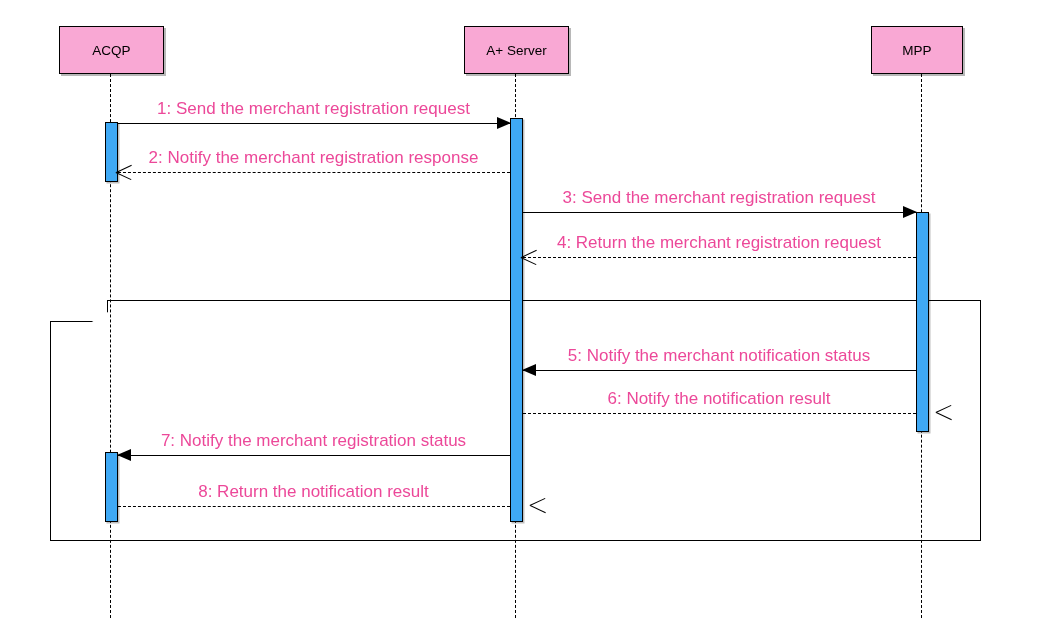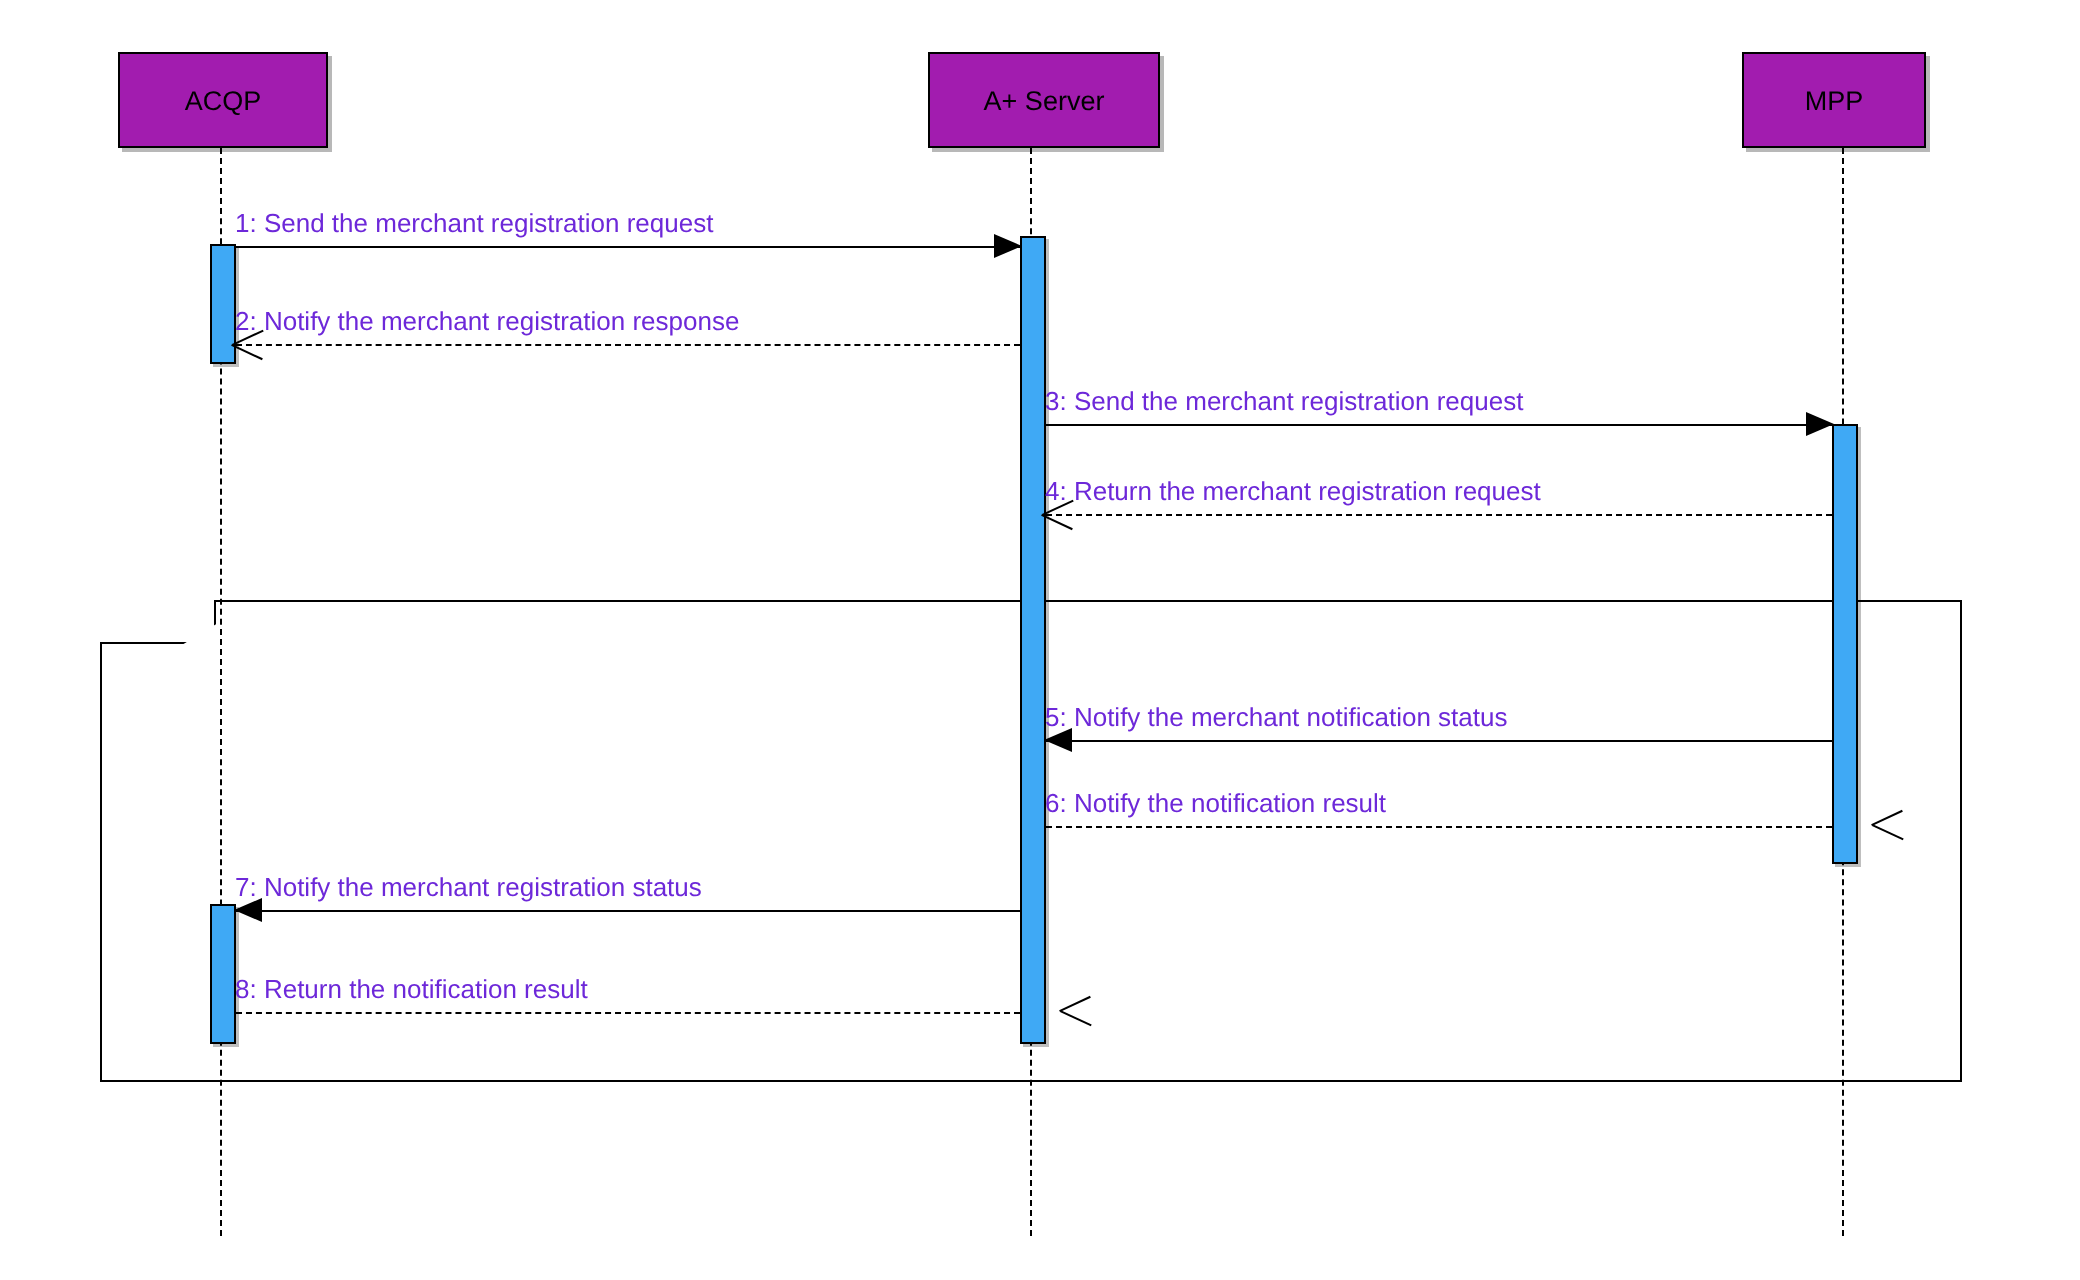--- a/index.html
+++ b/index.html
@@ -8,21 +8,21 @@
     font-family:"Liberation Sans","DejaVu Sans",sans-serif;
     overflow:hidden;
   }
   #canvas{position:relative;width:1040px;height:640px;background:#fff;}
 
   
   .participant{
     position:absolute;
     box-sizing:border-box;
     border:1.6px solid #000;
-    background:#a21caf;
+    background:#f9a8d4;
     display:flex;align-items:center;justify-content:center;
     font-size:13.5px;color:#000;
     box-shadow:2px 2px 0 rgba(0,0,0,0.28);
   }
 
   
   .lifeline{
     position:absolute;
     width:0;
     border-left:1.6px dashed #000;
@@ -43,23 +43,23 @@
   .msg .line{
     position:absolute;left:0;top:0;width:100%;
     border-top:1.5px solid #000;
   }
   .msg.dashed .line{border-top:1.5px dashed #000;}
 
   .msg .label{
     position:absolute;
     bottom:4px;
     width:100%;
-    text-align:left;
-    font-size:13px;
-    color:#6d28d9;
+    text-align:center;
+    font-size:17px;
+    color:#ec4899;
     white-space:nowrap;
   }
 
   
   .head-solid{
     position:absolute;top:-6.5px;width:0;height:0;
     border-top:6.5px solid transparent;
     border-bottom:6.5px solid transparent;
   }
   .head-solid.right{right:-1px;border-left:14px solid #000;}
@@ -177,20 +177,20 @@
           <i class="a"></i>
           <i class="b"></i>
         </div>
         <div class="label">8: Return the notification result</div>
       </div>
     </div>
   <div id="layer-participants">
       <div class="participant" style="left: 59px; top: 26px; width: 105px; height: 48px;">
         <span>ACQP</span>
       </div>
-      <div class="participant" style="left: 464px; top: 26px; width: 116px; height: 48px;">
+      <div class="participant" style="left: 464px; top: 26px; width: 105px; height: 48px;">
         <span>A+ Server</span>
       </div>
       <div class="participant" style="left: 871px; top: 26px; width: 92px; height: 48px;">
         <span>MPP</span>
       </div>
     </div>
 </div>
 
 </body></html>

